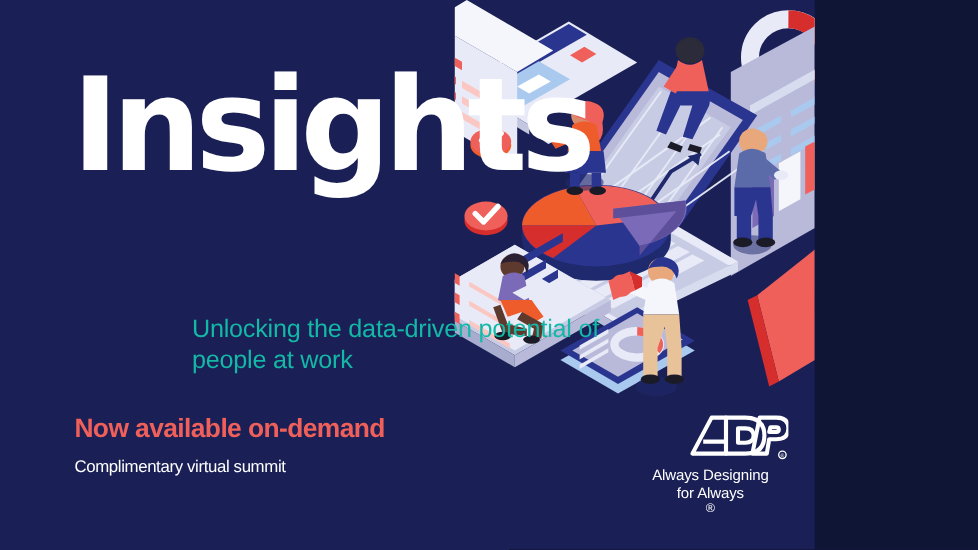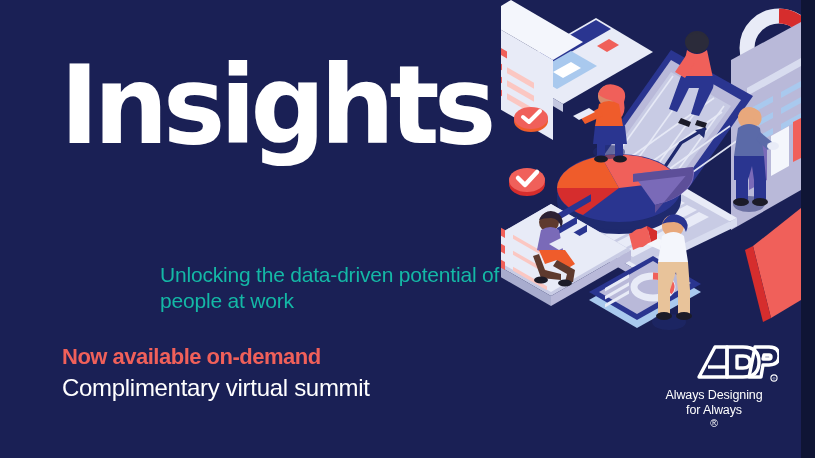--- a/index.html
+++ b/index.html
@@ -1,18 +1,18 @@
 <!DOCTYPE html>
 <html><head>
 <meta charset="utf-8">
 <style>
   html,body{margin:0;padding:0;background:#0f1535;}
   body{font-family:"Liberation Sans",sans-serif;}
   #banner{
-    position:relative;width:801px;height:458px;overflow:hidden;
+    position:relative;width:679px;height:458px;overflow:hidden;
     background:#1a2055;
   }
   
   #copy{position:absolute;left:0;top:0;width:540px;height:458px;}
 
   .headline-1{
     position:absolute;left:60px;top:52px;
     font-family:"DejaVu Sans","Liberation Sans",sans-serif;
     font-weight:700;font-size:108px;line-height:108px;
     letter-spacing:-5.5px;color:#ffffff;white-space:nowrap;
@@ -43,21 +43,21 @@
     font-size:21px;line-height:26px;font-weight:400;
     color:#14b8a6;letter-spacing:-0.2px;
   }
   .cta-primary{
     position:absolute;left:62px;top:344px;
     font-size:22px;line-height:26px;font-weight:700;
     color:#f0605a;letter-spacing:-0.5px;white-space:nowrap;
   }
   .cta-secondary{
     position:absolute;left:62px;top:374px;
-    font-size:24px;line-height:28px;font-weight:400;
+    font-size:14px;line-height:28px;font-weight:400;
     color:#ffffff;letter-spacing:-0.3px;white-space:nowrap;
   }
 
   
   #logo{position:absolute;right:22px;bottom:22px;width:130px;text-align:right;}
   #logo-mark{display:block;margin-left:auto;}
   .logo-tagline{
     margin-top:5px;color:#ffffff;font-size:12.5px;line-height:14.5px;
     font-weight:400;letter-spacing:-0.1px;text-align:center;
   }

